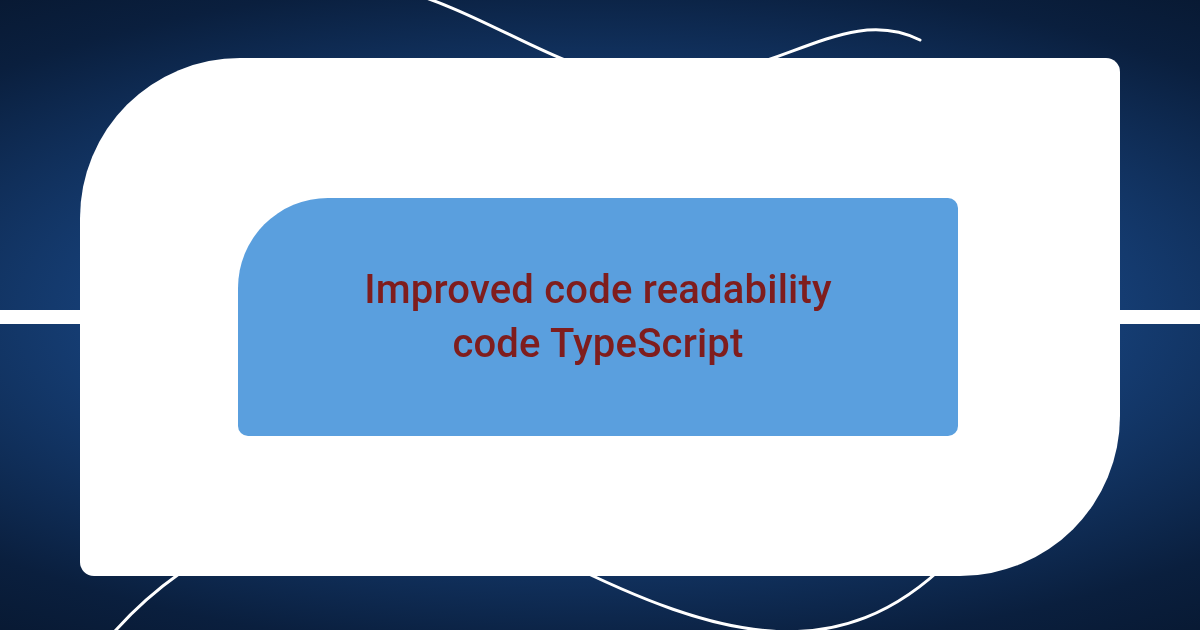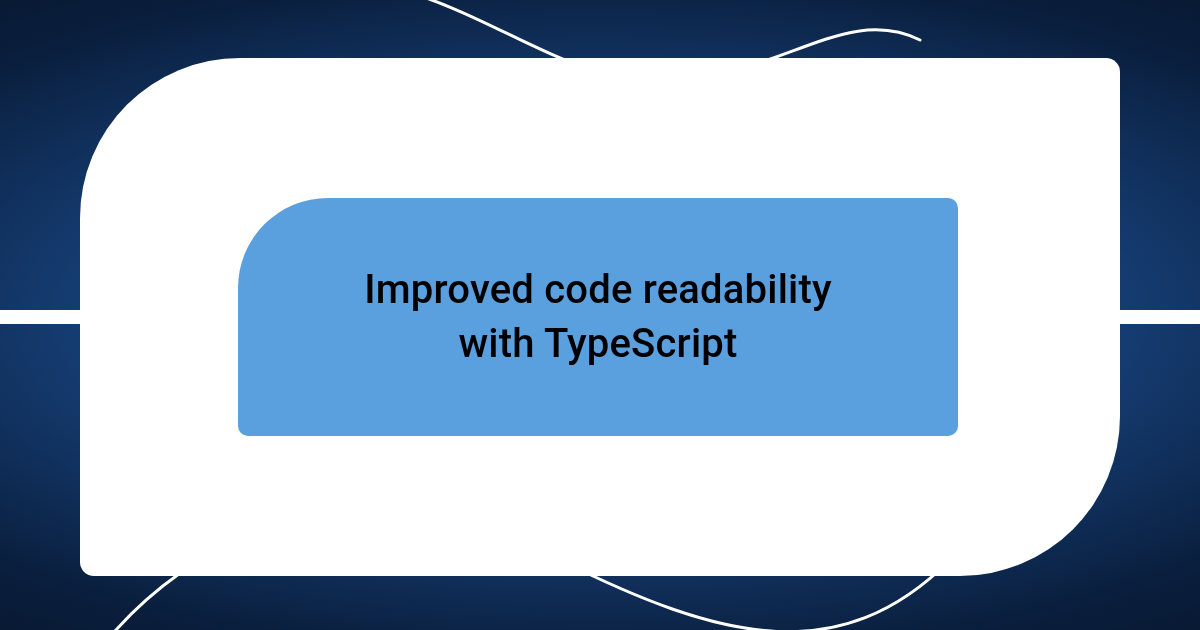--- a/index.html
+++ b/index.html
@@ -67,21 +67,21 @@
       border-top-left-radius: 90px;
       border-bottom-right-radius: 10px;
       border-top-right-radius: 10px;
       border-bottom-left-radius: 10px;
       display: flex;
       align-items: center;
       justify-content: center;
     }
     
     .title {
-      color: #000000;
+      color: #7f1d1d;
       font-family: -apple-system, BlinkMacSystemFont, "Segoe UI", Roboto, "Helvetica Neue", Arial, sans-serif;
       font-size: 40px;
       font-weight: 500;
       text-align: center;
       line-height: 1.35;
       letter-spacing: 0.2px;
     }
   </style>
 </head>
 <body>
@@ -96,17 +96,17 @@
 
   <svg class="curve-bottom" viewBox="0 0 1200 260" preserveAspectRatio="none">
     <path d="M 70,260 C 200,60 400,50 560,130 C 720,210 840,240 950,130" fill="none" stroke="#ffffff" stroke-width="3" stroke-linecap="round"></path>
   </svg>
 
   <div class="outer-shape"></div>
 
   <div class="inner-shape">
     <h1 class="title">
       <span>Improved code readability</span><br>
-      <span>with TypeScript</span>
+      <span>code TypeScript</span>
     </h1>
   </div>
 
 </div>
 
 </body></html>

